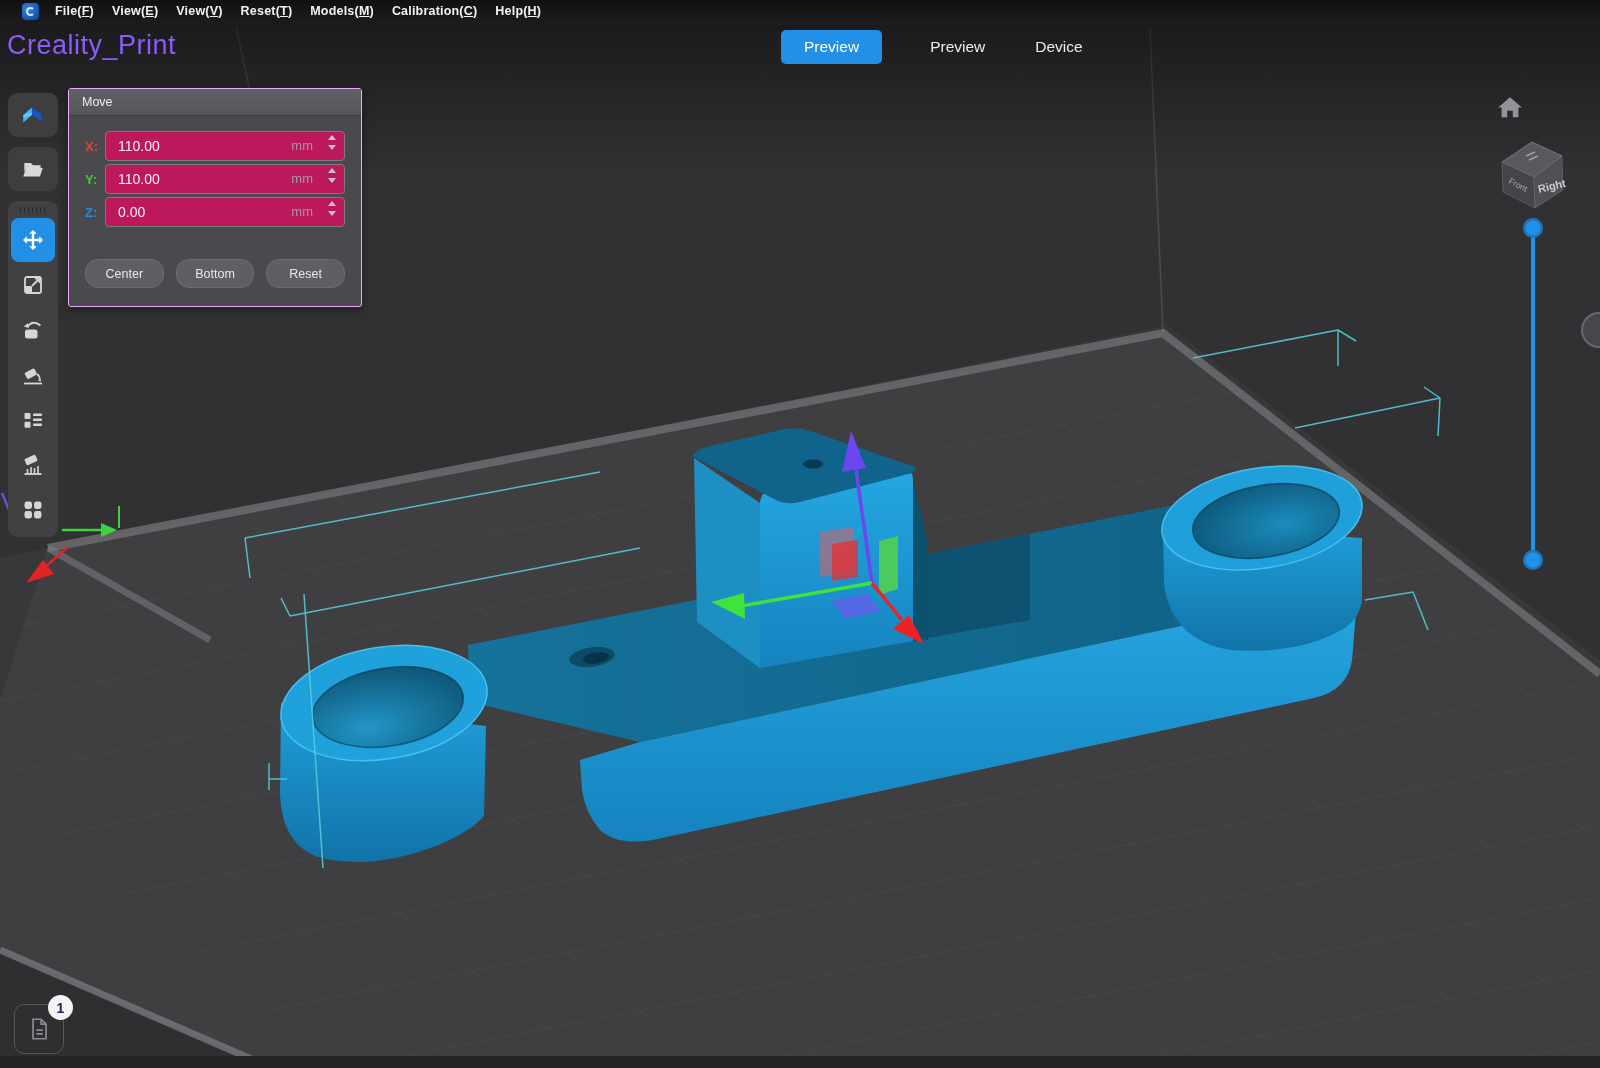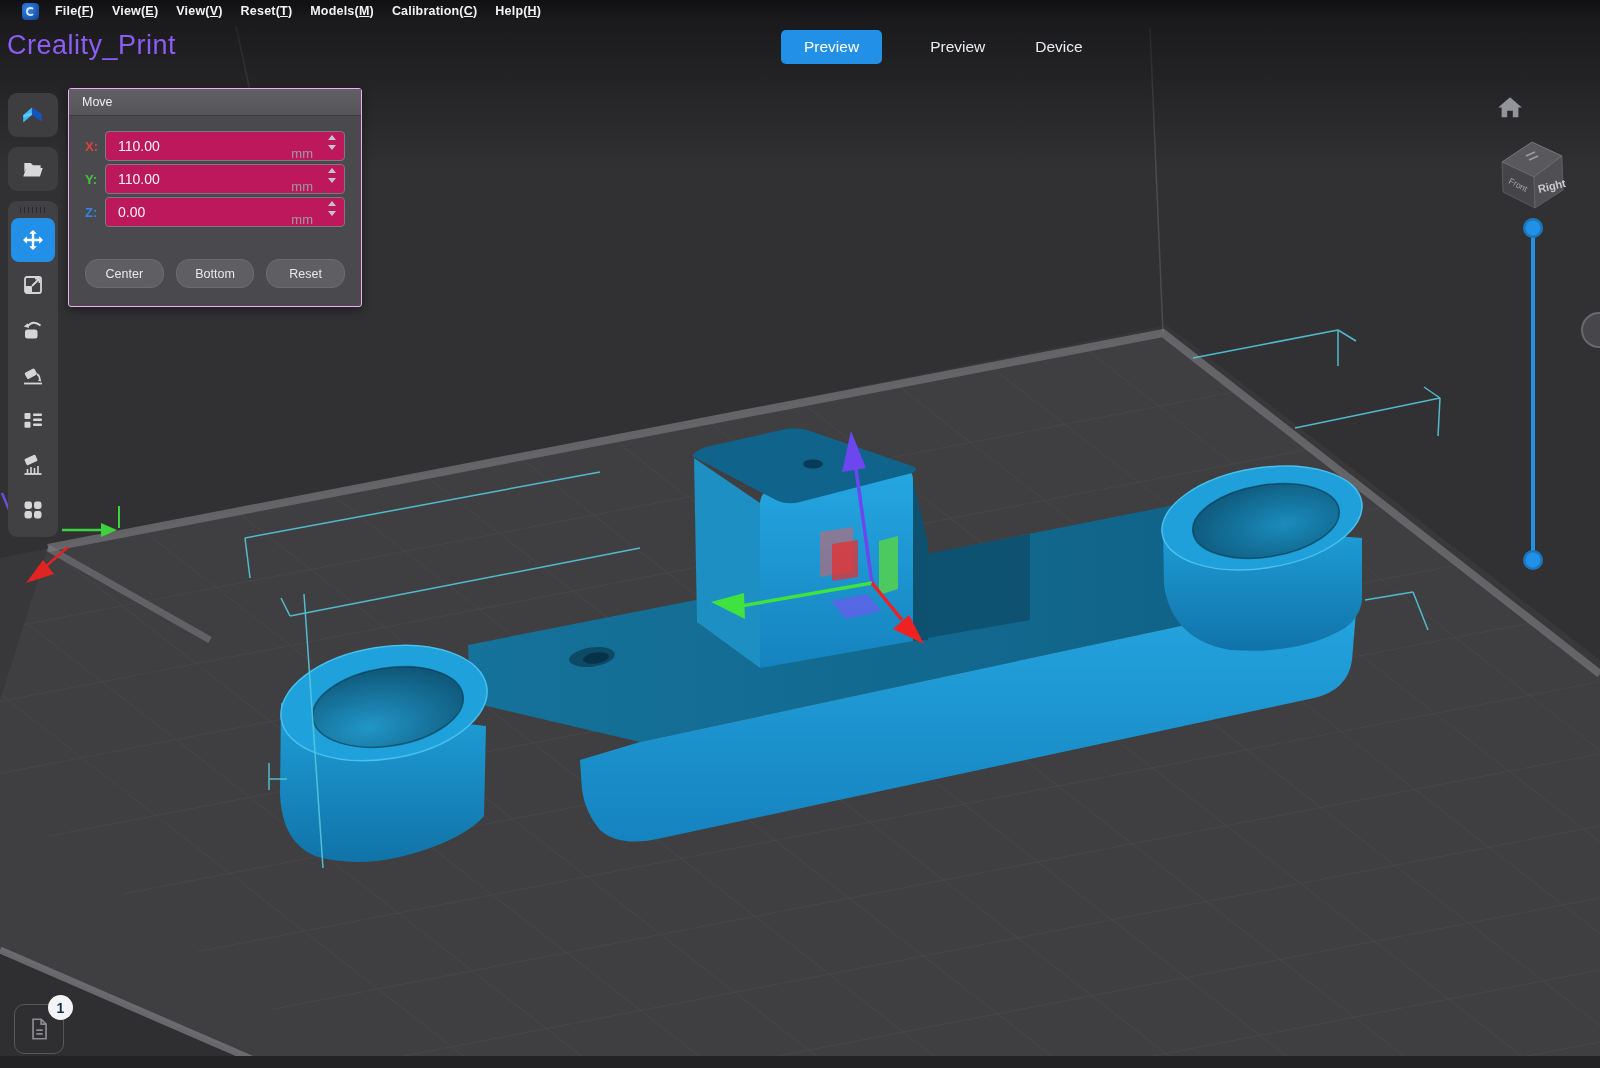--- a/index.html
+++ b/index.html
@@ -41,21 +41,21 @@
     border:1px solid #f0abfc;border-radius:3px;box-shadow:0 3px 10px rgba(0,0,0,.4);}
   .panel-title{height:26px;background:linear-gradient(#616165,#565659);color:#ececef;
     font-size:12.5px;display:flex;align-items:center;padding-left:13px;border-bottom:1px solid #3c3c40;}
   .panel-body{padding:15px 16px 18px 16px;}
   .row{display:flex;align-items:center;height:30px;margin-bottom:3px;}
   .axis-label{width:20px;font-size:13px;font-weight:bold;}
   .field{position:relative;flex:1;height:30px;}
   .field input{width:100%;height:100%;box-sizing:border-box;background:#be185d;border:1px solid #7a7a80;
     border-radius:4px;color:#f4f4f6;font-size:14px;padding:0 70px 0 12px;outline:none;
     font-family:"Liberation Sans",sans-serif;}
-  .unit{position:absolute;right:32px;top:7px;font-size:13px;color:#9c9ca0;margin-top:8px;}
+  .unit{position:absolute;right:32px;top:7px;font-size:13px;color:#9c9ca0;}
   .spin{position:absolute;right:9px;top:4px;display:flex;flex-direction:column;gap:5px;cursor:pointer;}
   .spin i{width:0;height:0;border-left:4.5px solid transparent;border-right:4.5px solid transparent;}
   .spin .up{border-bottom:5px solid #c6c6ca;}
   .spin .dn{border-top:5px solid #c6c6ca;}
   .panel-buttons{display:flex;gap:12px;margin-top:32px;}
   .pbtn{flex:1;height:27px;border-radius:13px;background:#5f5f63;border:1px solid #6b6b70;
     color:#e8e8eb;font-size:12.5px;display:flex;align-items:center;justify-content:center;cursor:pointer;}
 
   
   .home-btn{position:absolute;left:1496px;top:94px;z-index:30;width:28px;height:28px;cursor:pointer;}

